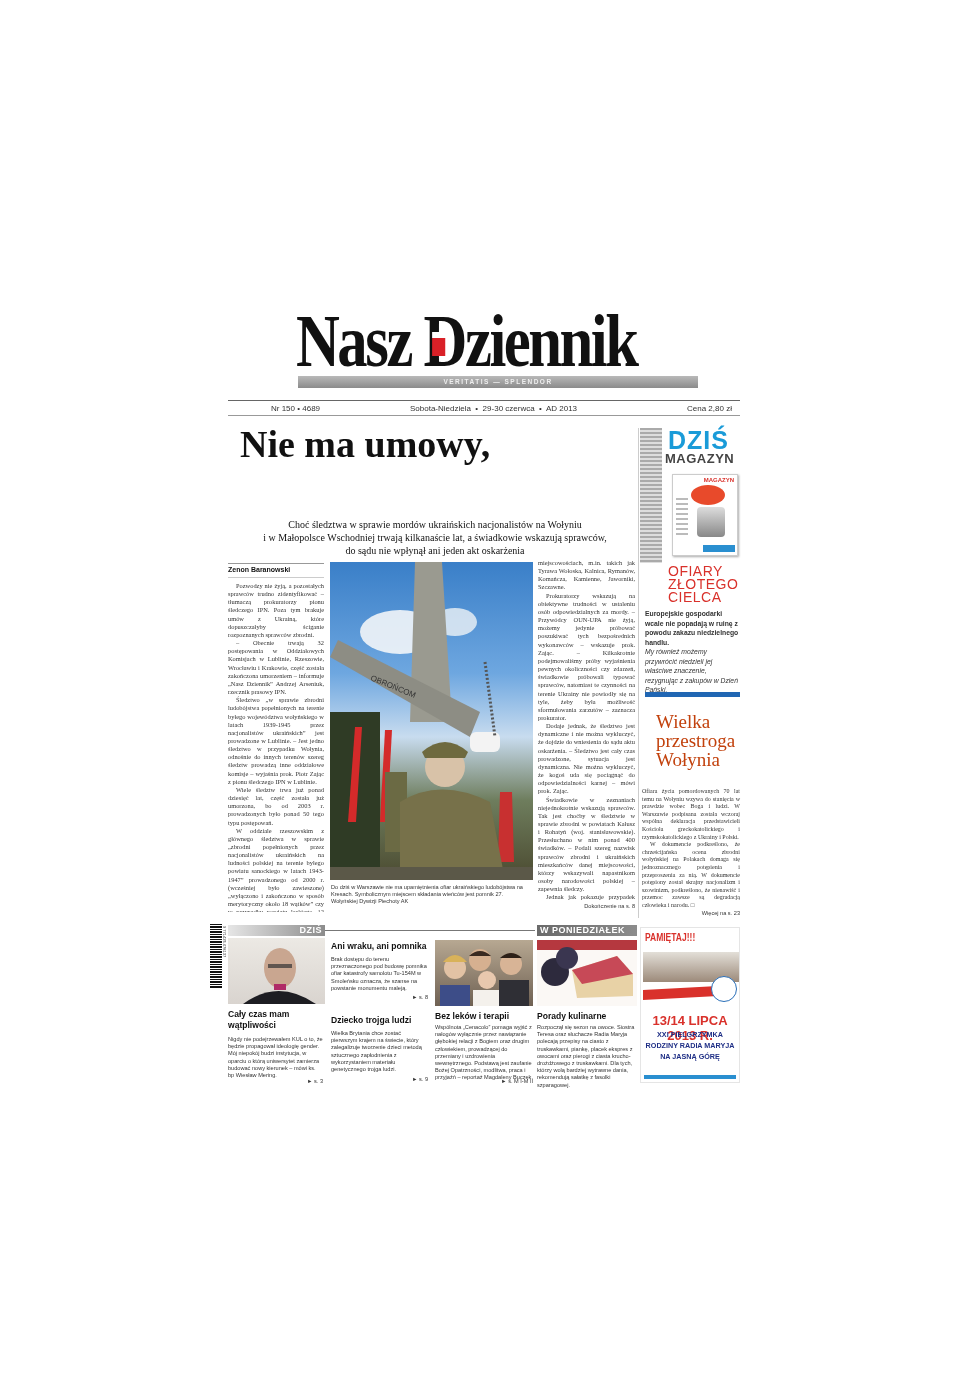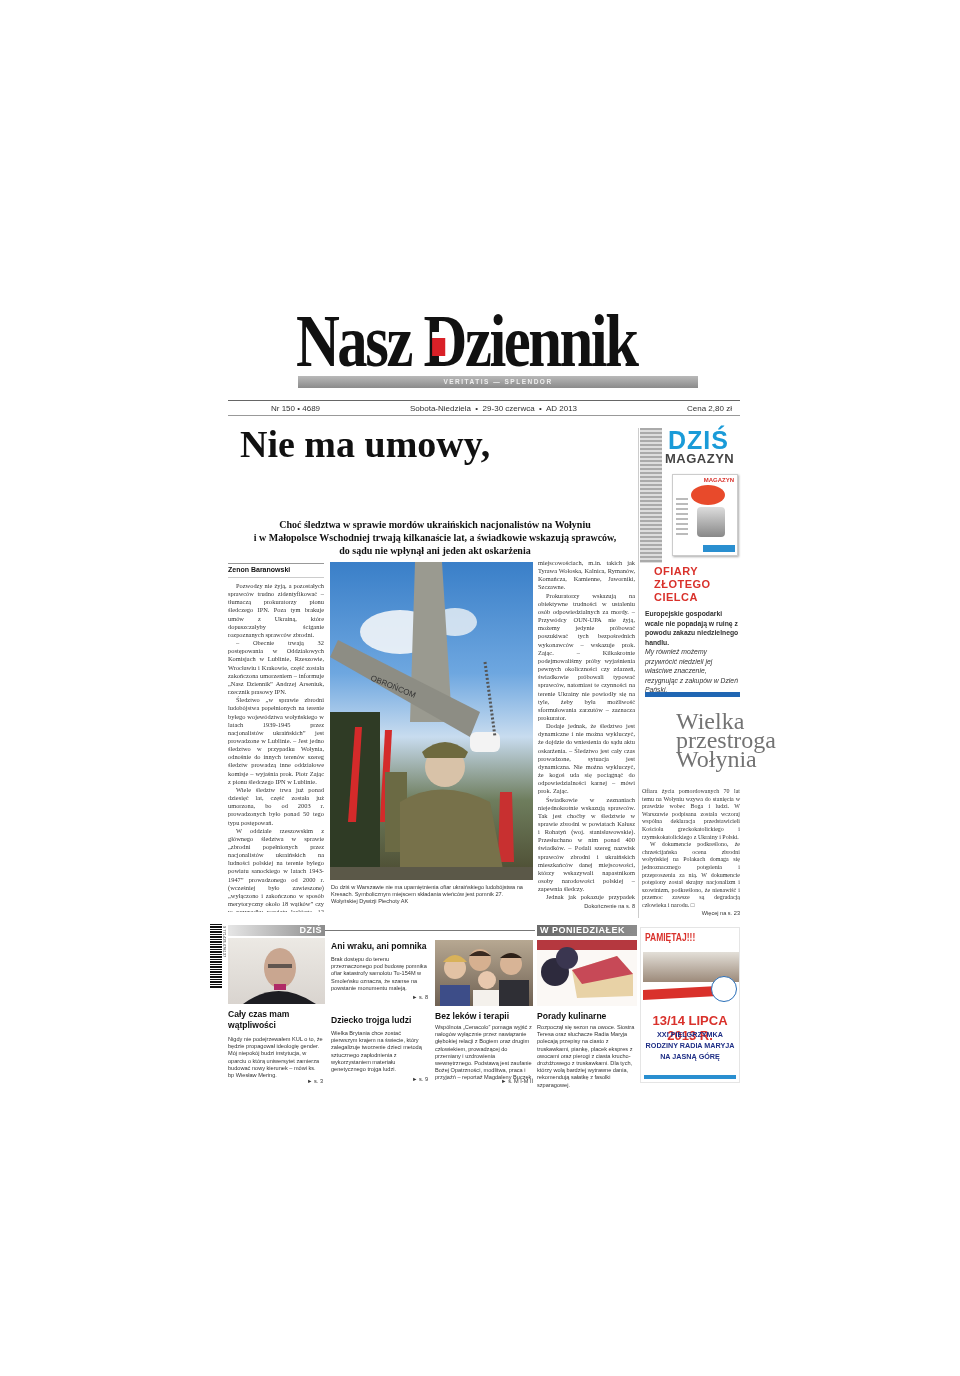--- a/index.html
+++ b/index.html
@@ -10,34 +10,34 @@
   .serif{font-family:"Liberation Serif",serif}
   .masthead{left:296px;top:306px;width:372px;height:70px;font-family:"Liberation Serif",serif;font-weight:bold;font-size:74px;letter-spacing:-3px;line-height:70px;color:#111;transform:scaleX(0.82);transform-origin:left top;white-space:nowrap}
   .flagbox{display:inline-block;position:relative}
   .flagmark{position:absolute;left:10px;top:32px;width:16px;height:18px;background:#d92027}
   .flagmark::before{content:"";position:absolute;left:0;top:-6px;width:16px;height:6px;background:#fff}
   .motto-bar{left:298px;top:376px;width:400px;height:12px;background:linear-gradient(#b9b9b9,#8b8b8b);}
   .motto{left:0;right:0;top:0;text-align:center;font-size:6.5px;font-weight:bold;letter-spacing:1.5px;color:#eee;line-height:12px}
   .rule{background:#666;height:1px}
   .meta{top:404px;font-size:8px;color:#333}
   .headline{left:240px;top:425px;width:390px;font-weight:bold;font-size:38px;line-height:38px;color:#111}
-  .deck{left:250px;top:518px;width:370px;text-align:center;font-weight:bold;font-size:10px;line-height:13px}
+  .deck{left:250px;top:518px;width:370px;text-align:center;font-weight:normal;font-size:10px;line-height:13px}
   .col{font-size:6.4px;line-height:8.15px;text-align:justify;color:#333}
   .col p{text-indent:8px}
   .byline{left:228px;top:563px;width:96px;font-size:7px;font-weight:bold;border-top:1px solid #999;padding-top:2px;border-bottom:1px solid #ccc;padding-bottom:4px}
   .photo{left:330px;top:562px;width:203px;height:318px;overflow:hidden;background:linear-gradient(#3a7fc8 0%,#6ea7e0 35%,#c8dcef 55%,#6e7d5d 75%,#4b4a30 100%)}
   .caption{left:331px;top:884px;width:200px;font-size:5.6px;line-height:7.2px;color:#333}
   .dzis-stripe{left:640px;top:428px;width:22px;height:135px;background:repeating-linear-gradient(#aaa 0 2px,#ddd 2px 4px)}
   .dzis-title{left:668px;top:426px;font-size:25px;font-weight:bold;color:#1a9bd8;letter-spacing:1px}
   .mag-title{left:665px;top:451px;font-size:13px;font-weight:bold;color:#444;letter-spacing:.5px}
   .mag-cover{left:672px;top:474px;width:66px;height:82px;background:#fff;border:1px solid #ccc;box-shadow:1px 1px 2px #aaa}
-  .ofiary{left:654px;top:565px;font-size:11px;font-weight:bold;color:#d9312b;line-height:13px;letter-spacing:.5px}
+  .ofiary{left:668px;top:565px;font-size:14px;font-weight:normal;color:#d9312b;line-height:13px;letter-spacing:.5px}
   .ofiary-text{left:645px;top:609px;width:95px;font-size:6.8px;line-height:9.5px;color:#333}
   .blue-bar{left:645px;top:692px;width:95px;height:5px;background:#2066b3}
-  .wielka{left:676px;top:712px;font-size:24px;line-height:19px;color:#737373}
+  .wielka{left:656px;top:712px;font-size:19px;line-height:19px;color:#c2410c}
   .side-col{left:642px;top:788px;width:98px;font-size:6px;line-height:7.6px;text-align:justify;color:#333}
   .sect-bar{height:11px;background:linear-gradient(90deg,#e6e6e6,#8c8c8c);}
   .sect-label{position:absolute;right:3px;top:0;font-size:9px;font-weight:bold;color:#fff;line-height:11px;letter-spacing:.5px}
   .small-h{font-family:"Liberation Sans",sans-serif;font-weight:bold;font-size:9.5px;line-height:11px;color:#111;transform:scaleX(.9);transform-origin:left top;white-space:nowrap}
   .small-t{font-family:"Liberation Sans",sans-serif;font-size:5.6px;line-height:7.2px;color:#333}
   .pageref{font-family:"Liberation Sans",sans-serif;font-size:5.6px;color:#333;text-align:right}
   .ad{left:640px;top:927px;width:100px;height:156px;background:#fff;border:1px solid #e5e5e5}
 </style>
 </head>
 <body>

